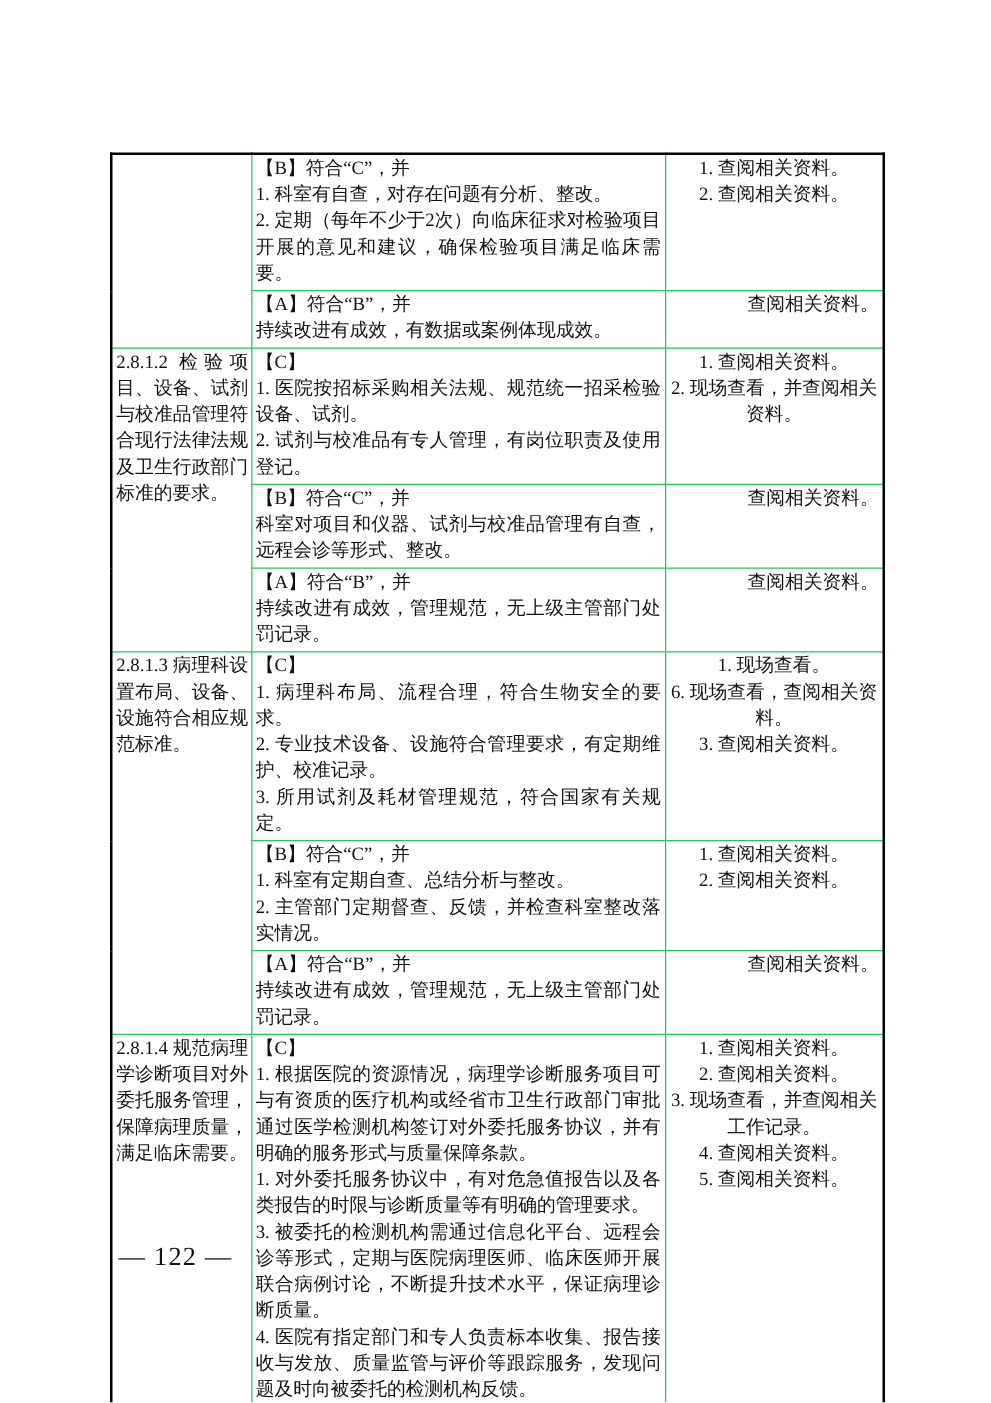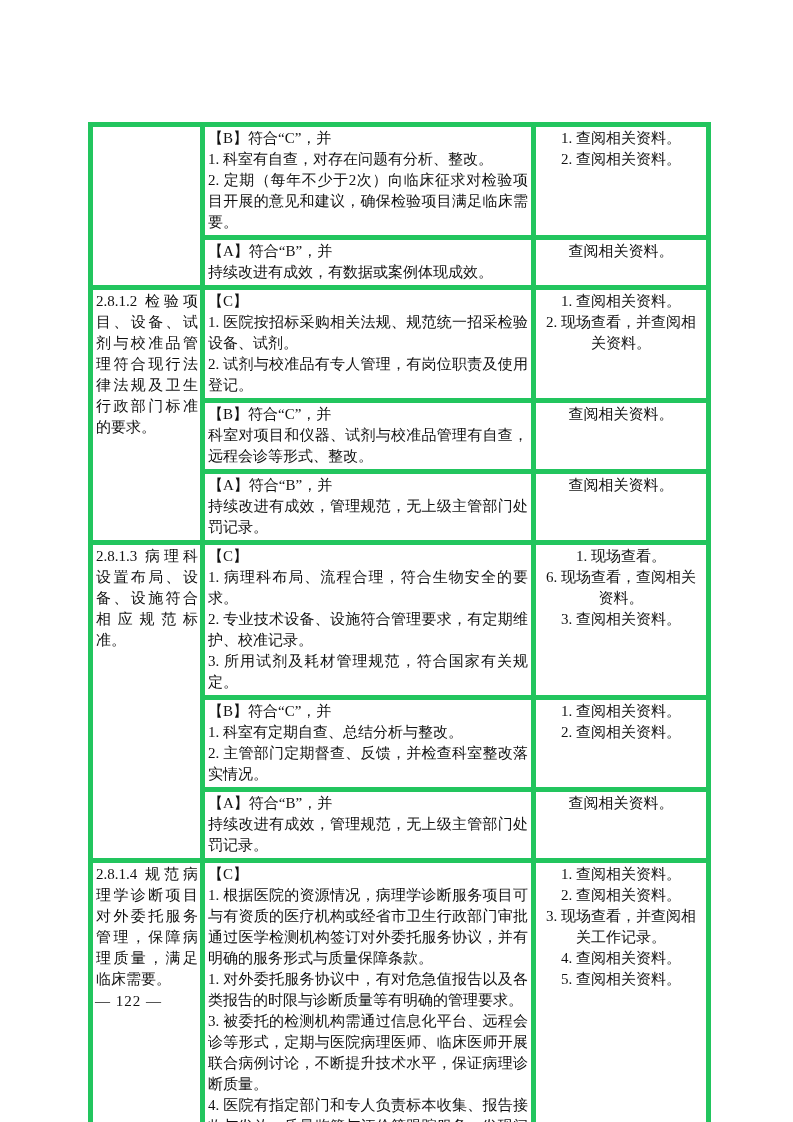--- a/index.html
+++ b/index.html
@@ -18,41 +18,41 @@
     top: 122px;
     width: 618px;
     border-collapse: collapse;
     table-layout: fixed;
     border: 2px solid #000000;
   }
   col.c-label { width: 112px; }
   col.c-criteria { width: 331px; }
   col.c-methods { width: 175px; }
   td {
-    border: 5px solid #22c55e;
+    border: 1px solid #22c55e;
     vertical-align: top;
     font-size: 15px;
     line-height: 21px;
     padding: 1px 3px 2px 3px;
     font-family: Liberation Serif, serif;
   }
   td.label-cell {
     padding: 1px 2px 2px 3px;
     text-align: justify;
     margin-top: 24px;
   }
   td.criteria-cell { text-align: justify; }
   td.criteria-cell .para { text-align: justify; }
   td.methods-cell .line { text-align: center; }
-  td.methods-cell.center { text-align: center; }
+  td.methods-cell.center { text-align: right; }
   .footer {
     position: absolute;
     left: 95px;
     top: 993px;
-    font-size: 15px;
+    font-size: 21px;
     letter-spacing: 1px;
     color: #111111;
   }
 </style>
 </head>
 <body>
 
 <div class="sheet">
 
   <table class="grid">

